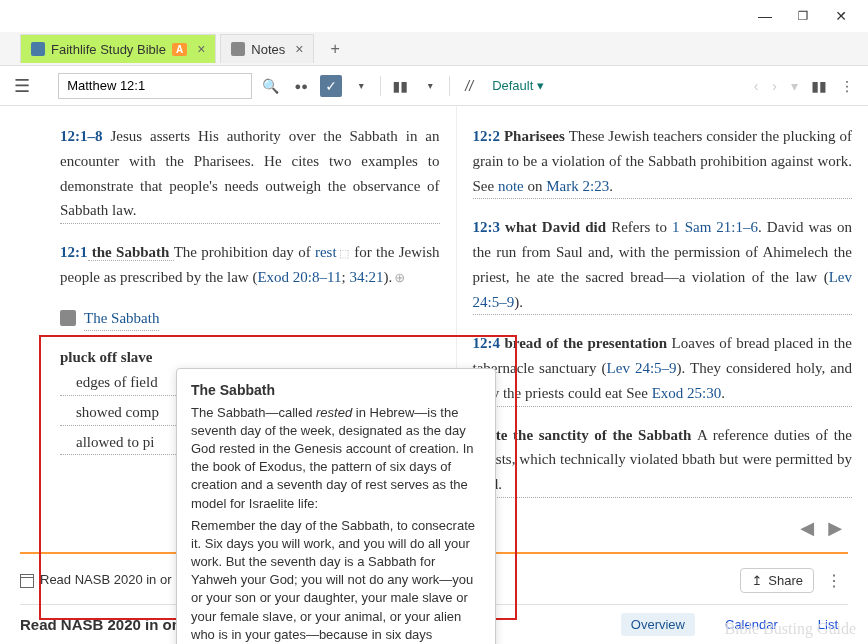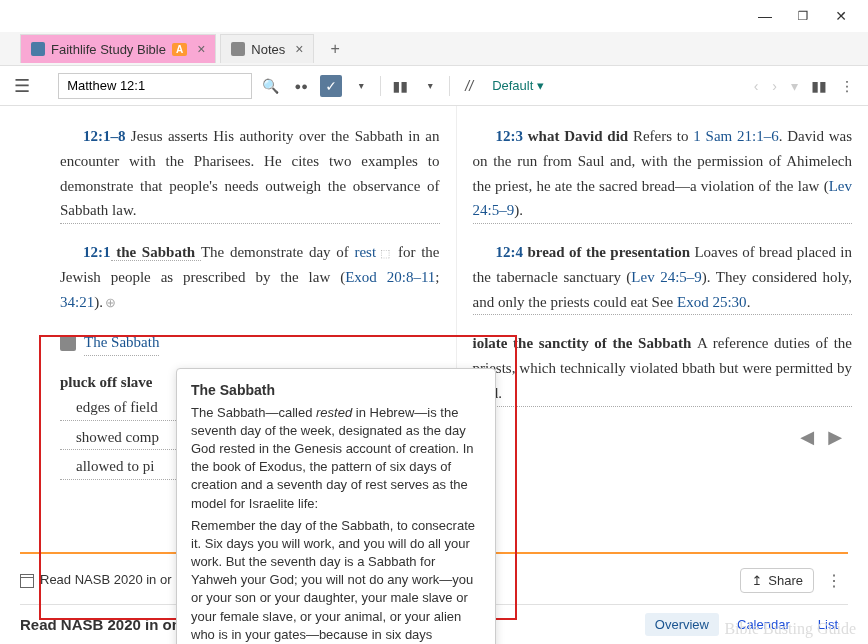--- a/index.html
+++ b/index.html
@@ -3,21 +3,21 @@
   <meta charset="utf-8">
   <style>
     * { box-sizing: border-box; margin: 0; padding: 0; }
     body { font-family: 'Segoe UI', Tahoma, sans-serif; font-size: 13px; background: #fff; color: #333; width: 868px; height: 644px; overflow: hidden; position: relative; }
     
     .titlebar { height: 32px; display: flex; justify-content: flex-end; align-items: center; padding-right: 8px; }
     .titlebar span { width: 38px; text-align: center; font-size: 14px; color: #333; cursor: pointer; }
     .titlebar .max { font-size: 12px; }
     
     .tabbar { height: 34px; display: flex; align-items: center; background: #f5f5f5; border-bottom: 1px solid #e0e0e0; padding-left: 20px; }
-    .tab { display: flex; align-items: center; padding: 6px 10px; background: #f9a8d4; border: 1px solid #ddd; border-bottom: none; margin-right: 4px; font-size: 13px; cursor: pointer; }
+    .tab { display: flex; align-items: center; padding: 6px 10px; background: #bef264; border: 1px solid #ddd; border-bottom: none; margin-right: 4px; font-size: 13px; cursor: pointer; }
     .tab.inactive { background: #f0f0f0; }
     .tab-icon { width: 14px; height: 14px; margin-right: 6px; }
     .tab-icon.book { background: #4a7ba6; border-radius: 2px; }
     .tab-icon.notes { background: #888; border-radius: 2px; }
     .tab .badge { background: #ff9933; color: #fff; font-size: 10px; padding: 1px 4px; border-radius: 2px; margin-left: 6px; font-weight: bold; }
     .tab .close { margin-left: 10px; color: #666; font-size: 14px; }
     .newtab { padding: 6px 12px; color: #666; font-size: 16px; cursor: pointer; }
     
     .toolbar { height: 40px; display: flex; align-items: center; padding: 0 10px; border-bottom: 1px solid #e0e0e0; gap: 8px; }
     .hamburger { font-size: 18px; color: #555; cursor: pointer; padding: 4px; }
@@ -26,21 +26,21 @@
     .tb-btn.checked { background: #5a7a9a; color: #fff; border-radius: 2px; }
     .tb-sep { width: 1px; height: 20px; background: #ddd; }
     .tb-select { font-size: 13px; color: #0f766e; cursor: pointer; padding: 2px 4px; }
     .tb-right { margin-left: auto; display: flex; align-items: center; gap: 6px; }
     .nav-arrow { color: #ccc; font-size: 14px; padding: 2px 4px; }
     
     .content { display: flex; height: 460px; overflow: hidden; }
     .col { flex: 1; padding: 18px 16px; overflow-y: auto; font-family: Georgia, serif; font-size: 15px; line-height: 1.65; text-align: justify; }
     .col1 { border-right: 1px solid #eee; padding-left: 60px; position: relative; }
     
-    .verse-ref { color: #1a5490; font-weight: bold; margin-left: 23px; }
+    .verse-ref { color: #1a5490; font-weight: bold; }
     .verse-term { font-weight: bold; }
     .link { color: #1a5490; cursor: pointer; }
     .dotted { border-bottom: 1px dotted #aaa; }
     .para { margin-bottom: 16px; }
     .ext-icon { color: #aaa; font-size: 11px; margin-left: 2px; }
     .plus-icon { color: #aaa; font-size: 13px; margin-left: 2px; }
     
     .factbook { display: flex; align-items: center; gap: 8px; margin-top: 8px; color: #1a5490; cursor: pointer; }
     .factbook-icon { width: 16px; height: 16px; background: #888; border-radius: 2px; }
     
@@ -52,21 +52,21 @@
     
     .footer1 { position: absolute; bottom: 44px; left: 20px; right: 20px; height: 48px; display: flex; align-items: center; justify-content: space-between; border-top: 2px solid #ff9933; padding-top: 6px; background: #fff; }
     .footer1-left { display: flex; flex-direction: row; gap: 18px; font-size: 13px; }
     .cal-icon { display: inline-block; width: 14px; height: 14px; border: 1px solid #666; margin-right: 6px; vertical-align: middle; position: relative; }
     .cal-icon::before { content:''; position:absolute; top:2px; left:0; right:0; height:1px; background:#666; }
     .share-btn { display: flex; align-items: center; gap: 6px; border: 1px solid #ccc; border-radius: 4px; padding: 4px 10px; cursor: pointer; font-size: 13px; }
     .more-btn { color: #666; padding: 4px 6px; cursor: pointer; font-size: 16px; }
     
     .footer2 { position: absolute; bottom: 0; left: 20px; right: 20px; height: 40px; display: flex; align-items: center; justify-content: space-between; border-top: 1px solid #e0e0e0; background: #fff; }
     .footer2-title { font-weight: bold; font-size: 15px; }
-    .footer2-tabs { display: flex; gap: 8px; }
+    .footer2-tabs { display: flex; gap: 20px; }
     .ftab { padding: 4px 10px; font-size: 13px; color: #1d4ed8; cursor: pointer; border-radius: 3px; }
     .ftab.active { background: #e8f0f7; color: #1a5490; }
     
     .watermark { position: absolute; right: 12px; bottom: 8px; font-size: 16px; color: #ddd; font-family: serif; line-height: 0.9; text-align: right; z-index: 1; }
     
     .pager { display: flex; justify-content: flex-end; gap: 14px; padding-right: 10px; color: #888; font-size: 18px; }
     .pager span { cursor: pointer; }
     
     .sub-para { padding-left: 16px; margin-bottom: 4px; }
   </style>
@@ -115,35 +115,38 @@
     <span class="tb-btn">⋮</span>
   </div>
 </div>
 
 <div class="content">
   <div class="col col1">
     <div class="para dotted">
       <span class="verse-ref">12:1–8</span><span> Jesus asserts His authority over the Sabbath in an encounter with the Pharisees. He cites two examples to demonstrate that people's needs outweigh the observance of Sabbath law.</span>
     </div>
     <div class="para">
-      <span class="verse-ref">12:1</span><span class="verse-term dotted"> the Sabbath </span><span>The demonstrate day of </span><span class="link">rest</span><span class="ext-icon">⬚</span><span> for the Jewish people as prescribed by the law (</span><span class="link">Exod 20:8–11</span><span>; </span><span class="link">34:21</span><span>).</span><span class="plus-icon">⊕</span>
+      <span class="verse-ref">12:1</span><span class="verse-term dotted"> the Sabbath </span><span>The prohibition day of </span><span class="link">rest</span><span class="ext-icon">⬚</span><span> for the Jewish people as prescribed by the law (</span><span class="link">Exod 20:8–11</span><span>; </span><span class="link">34:21</span><span>).</span><span class="plus-icon">⊕</span>
     </div>
     <div class="factbook">
       <span class="factbook-icon"></span>
       <span class="dotted">The Sabbath</span>
     </div>
     <div style="margin-top:14px;">
       <div class="verse-term">pluck off slave</div>
       <div class="sub-para dotted">edges of field</div>
       <div class="sub-para dotted">showed comp</div>
       <div class="sub-para dotted">allowed to pi</div>
     </div>
   </div>
 
   <div class="col">
+    <div class="para dotted">
+      <span class="verse-ref">12:2</span><span class="verse-term"> Pharisees </span><span>These Jewish teachers consider the plucking of grain to be a violation of the Sabbath prohibition against work. See </span><span class="link">note</span><span> on </span><span class="link">Mark 2:23</span><span>.</span>
+    </div>
     <div class="para dotted">
       <span class="verse-ref">12:3</span><span class="verse-term"> what David did </span><span>Refers to </span><span class="link">1 Sam 21:1–6</span><span>. David was on the run from Saul and, with the permission of Ahimelech the priest, he ate the sacred bread—a vio­lation of the law (</span><span class="link">Lev 24:5–9</span><span>).</span>
     </div>
     <div class="para dotted">
       <span class="verse-ref">12:4</span><span class="verse-term"> bread of the presentation </span><span>Loaves of bread placed in the tabernacle sanctuary (</span><span class="link">Lev 24:5–9</span><span>). They considered holy, and only the priests could eat See </span><span class="link">Exod 25:30</span><span>.</span>
     </div>
     <div class="para dotted">
       <span class="verse-term">iolate the sanctity of the Sabbath </span><span>A reference duties of the priests, which technically violated bbath but were permitted by God.</span>
     </div>
     <div class="pager">

